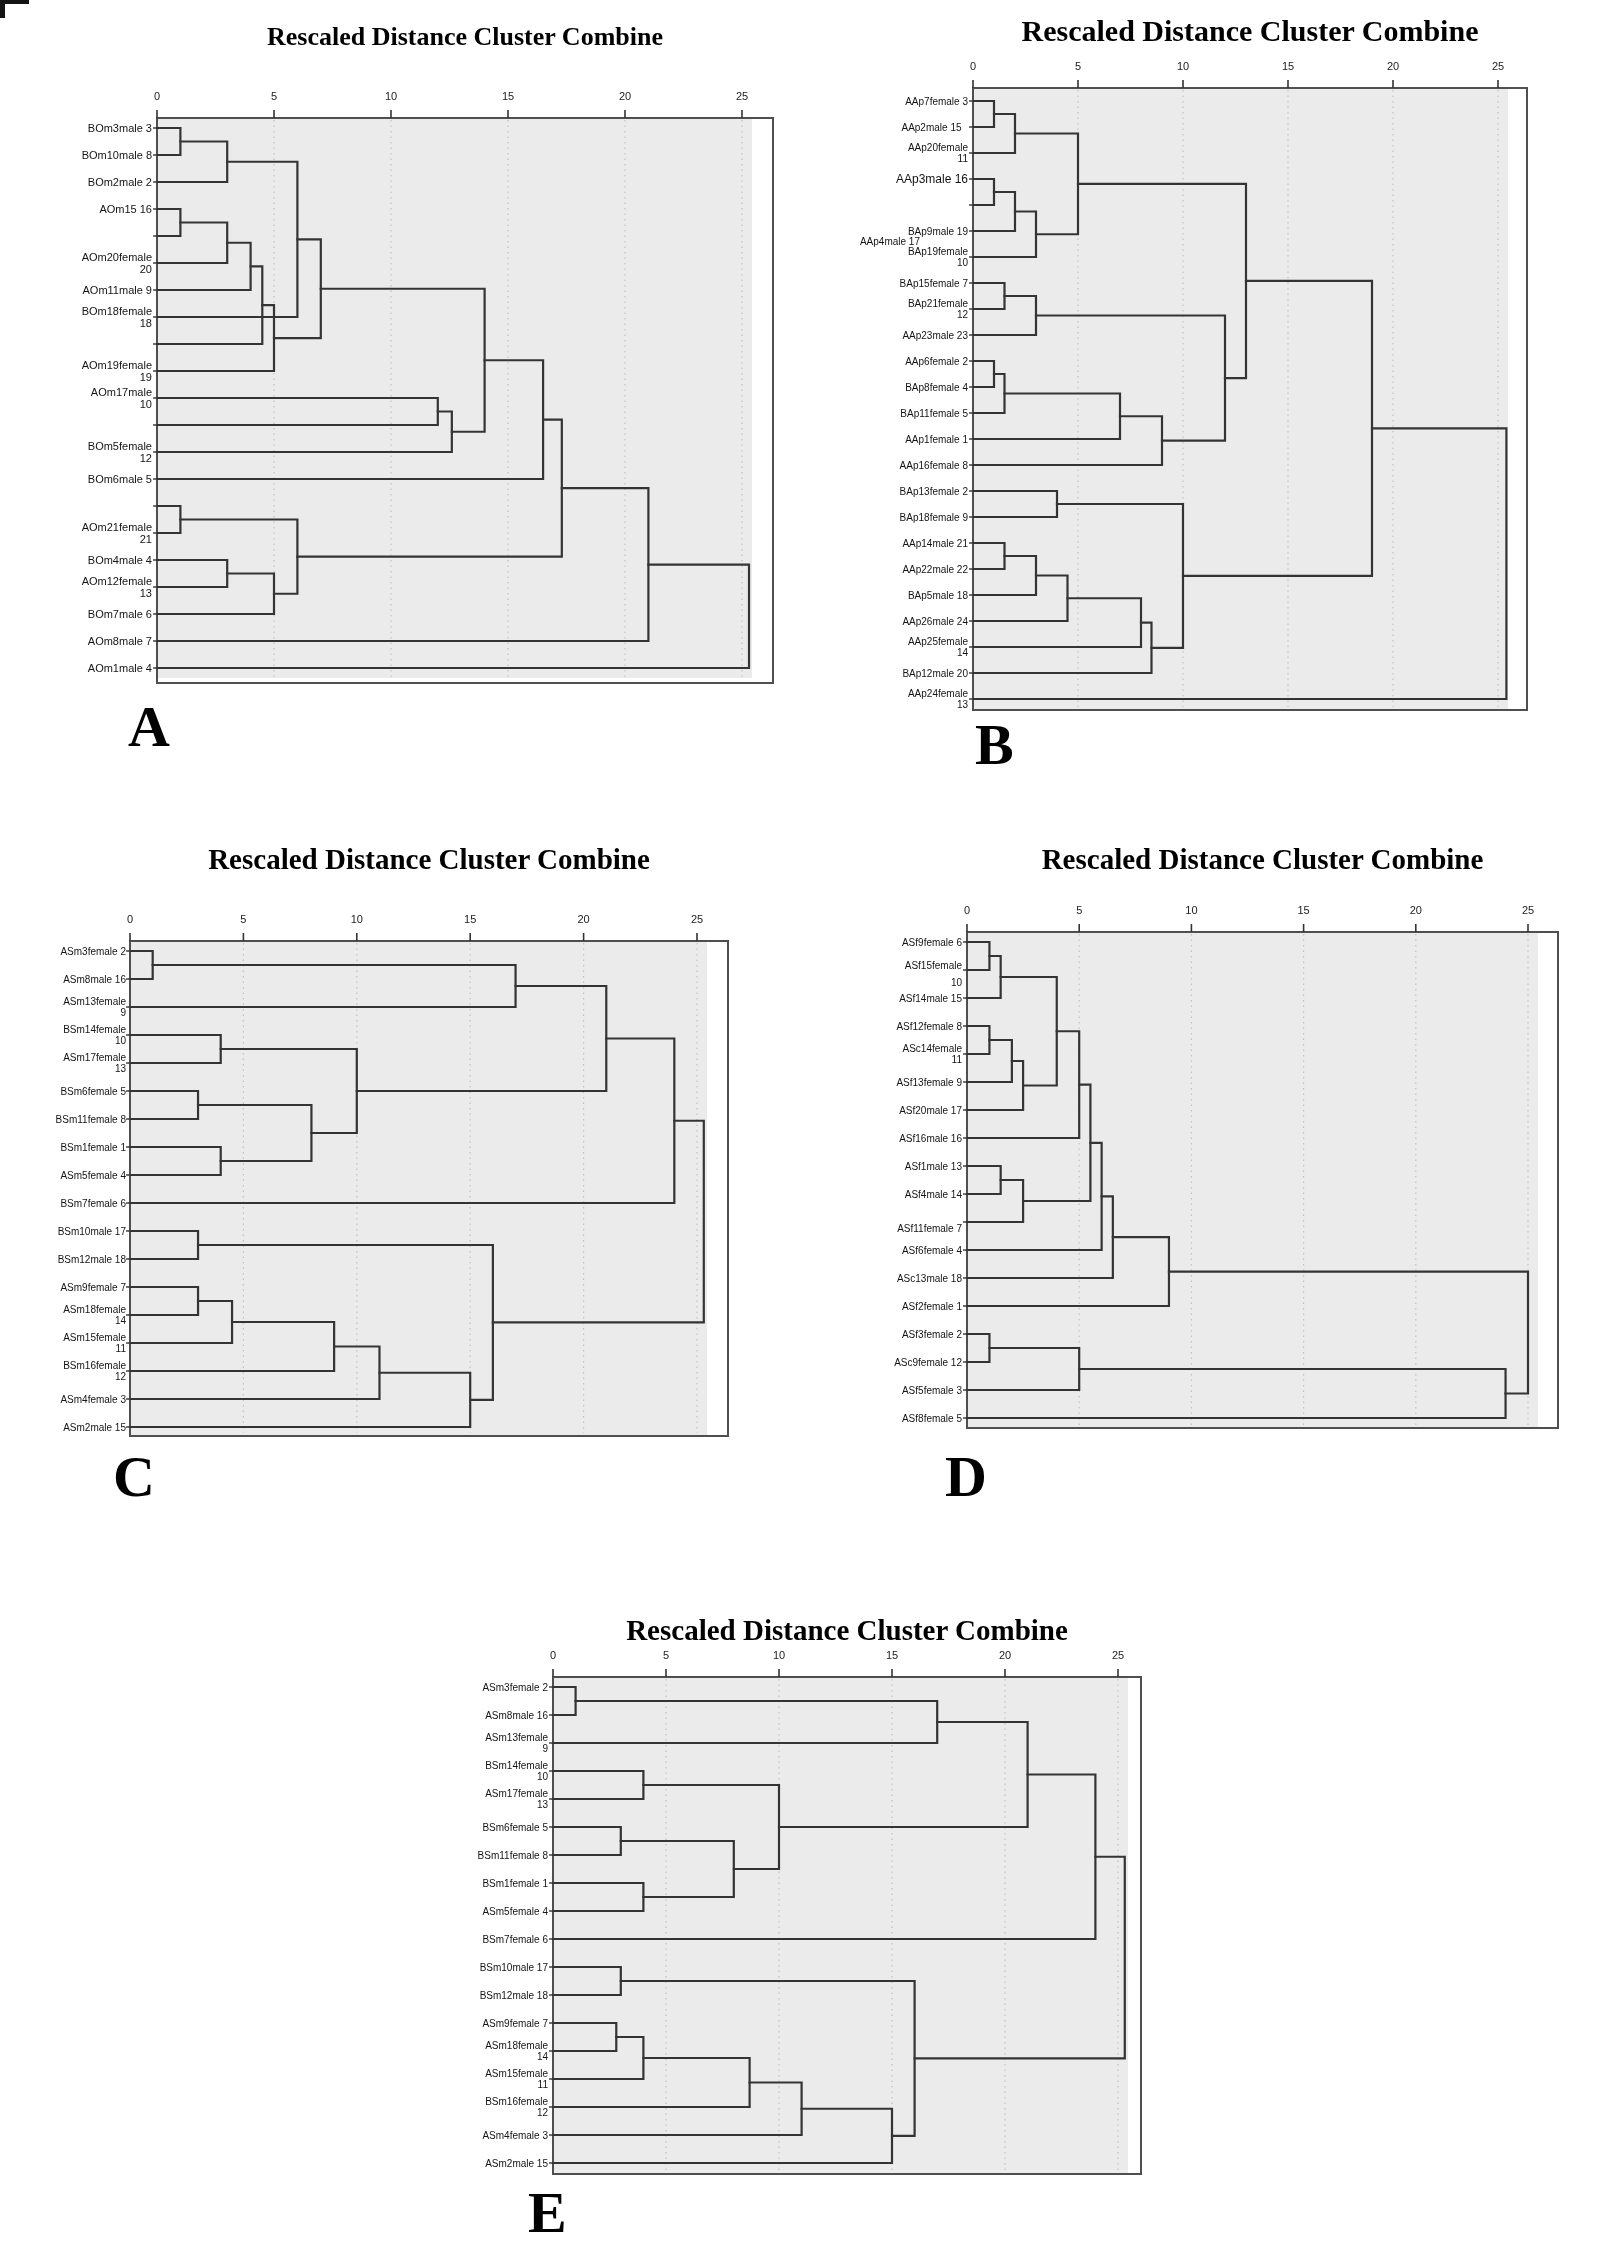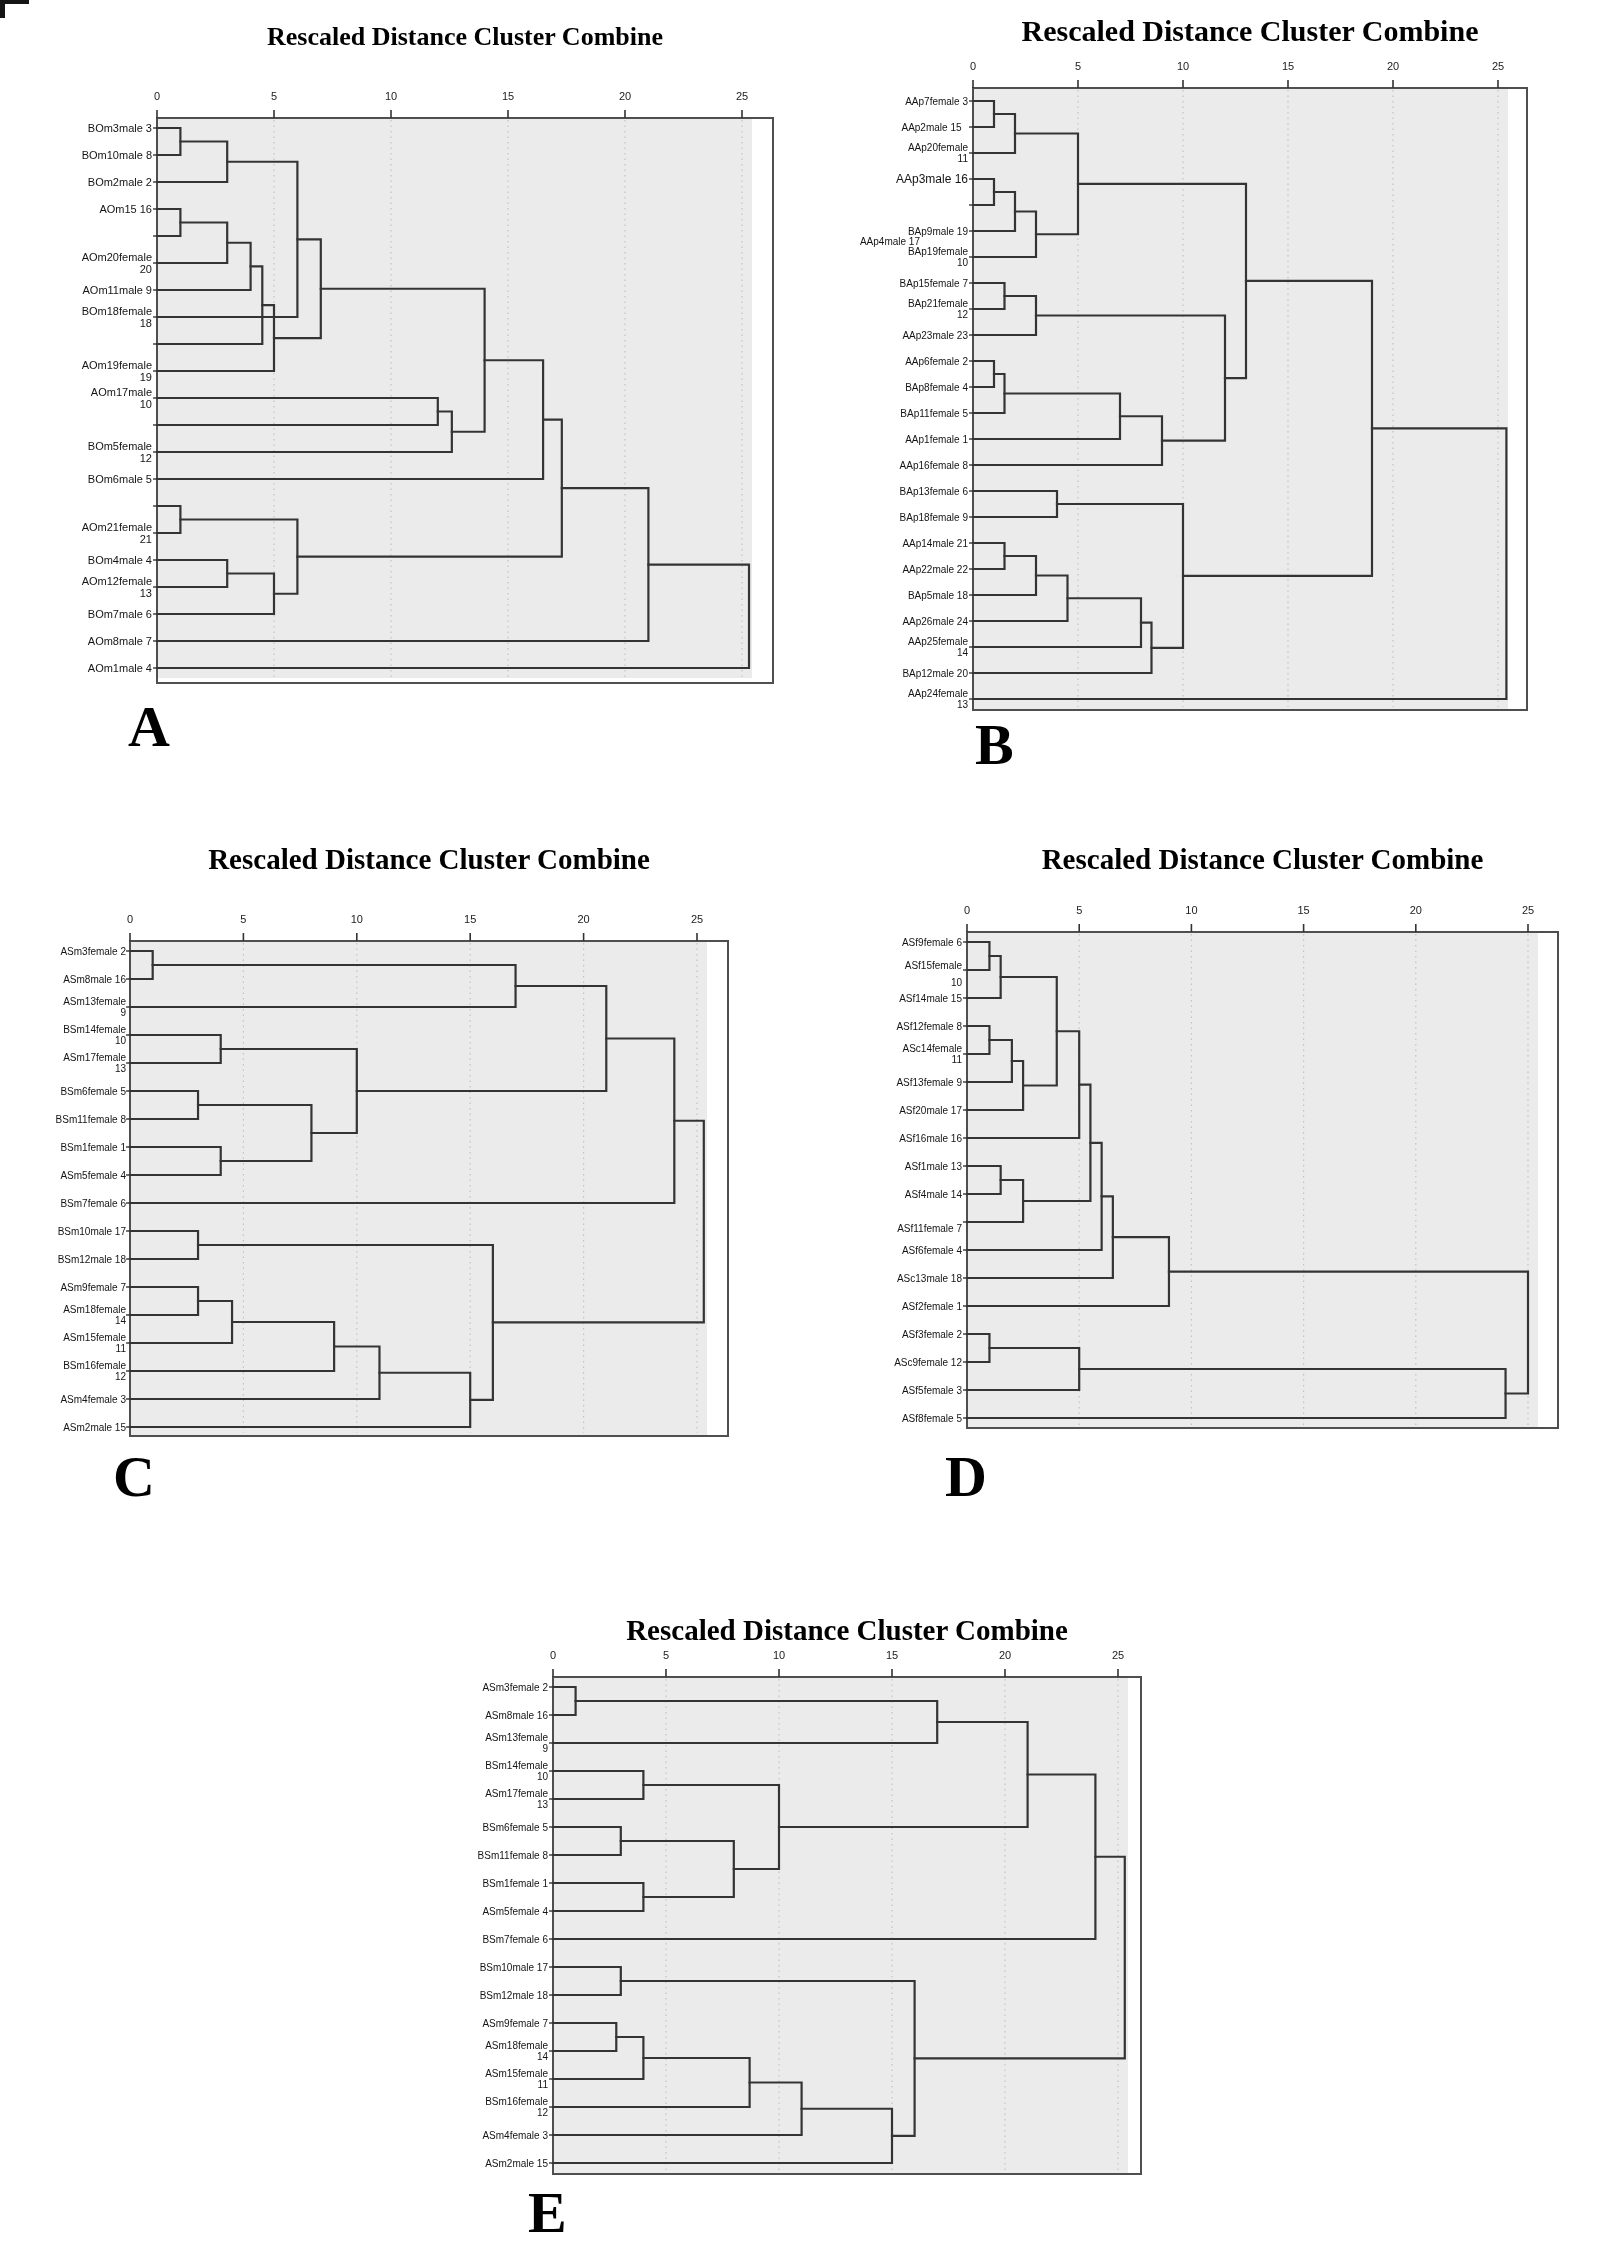--- a/index.html
+++ b/index.html
@@ -347,21 +347,21 @@
       <div class="leaf-label" style="left: 895px; width: 73px; top: 218px; min-height: 26px; font-size: 10px; line-height: 11px;">BAp9male 19</div>
       <div class="leaf-label" style="left: 895px; width: 73px; top: 244px; min-height: 26px; font-size: 10px; line-height: 11px;">BAp19female 10</div>
       <div class="leaf-label" style="left: 895px; width: 73px; top: 270px; min-height: 26px; font-size: 10px; line-height: 11px;">BAp15female 7</div>
       <div class="leaf-label" style="left: 895px; width: 73px; top: 296px; min-height: 26px; font-size: 10px; line-height: 11px;">BAp21female 12</div>
       <div class="leaf-label" style="left: 895px; width: 73px; top: 322px; min-height: 26px; font-size: 10px; line-height: 11px;">AAp23male 23</div>
       <div class="leaf-label" style="left: 895px; width: 73px; top: 348px; min-height: 26px; font-size: 10px; line-height: 11px;">AAp6female 2</div>
       <div class="leaf-label" style="left: 895px; width: 73px; top: 374px; min-height: 26px; font-size: 10px; line-height: 11px;">BAp8female 4</div>
       <div class="leaf-label" style="left: 895px; width: 73px; top: 400px; min-height: 26px; font-size: 10px; line-height: 11px;">BAp11female 5</div>
       <div class="leaf-label" style="left: 895px; width: 73px; top: 426px; min-height: 26px; font-size: 10px; line-height: 11px;">AAp1female 1</div>
       <div class="leaf-label" style="left: 895px; width: 73px; top: 452px; min-height: 26px; font-size: 10px; line-height: 11px;">AAp16female 8</div>
-      <div class="leaf-label" style="left: 895px; width: 73px; top: 478px; min-height: 26px; font-size: 10px; line-height: 11px;">BAp13female 6</div>
+      <div class="leaf-label" style="left: 895px; width: 73px; top: 478px; min-height: 26px; font-size: 10px; line-height: 11px;">BAp13female 2</div>
       <div class="leaf-label" style="left: 895px; width: 73px; top: 504px; min-height: 26px; font-size: 10px; line-height: 11px;">BAp18female 9</div>
       <div class="leaf-label" style="left: 895px; width: 73px; top: 530px; min-height: 26px; font-size: 10px; line-height: 11px;">AAp14male 21</div>
       <div class="leaf-label" style="left: 895px; width: 73px; top: 556px; min-height: 26px; font-size: 10px; line-height: 11px;">AAp22male 22</div>
       <div class="leaf-label" style="left: 895px; width: 73px; top: 582px; min-height: 26px; font-size: 10px; line-height: 11px;">BAp5male 18</div>
       <div class="leaf-label" style="left: 895px; width: 73px; top: 608px; min-height: 26px; font-size: 10px; line-height: 11px;">AAp26male 24</div>
       <div class="leaf-label" style="left: 895px; width: 73px; top: 634px; min-height: 26px; font-size: 10px; line-height: 11px;">AAp25female 14</div>
       <div class="leaf-label" style="left: 895px; width: 73px; top: 660px; min-height: 26px; font-size: 10px; line-height: 11px;">BAp12male 20</div>
       <div class="leaf-label" style="left: 895px; width: 73px; top: 686px; min-height: 26px; font-size: 10px; line-height: 11px;">AAp24female 13</div>
       <div class="tick-label" style="left: 130px; top: 913px;">0</div>
       <div class="tick-label" style="left: 243.4px; top: 913px;">5</div>

